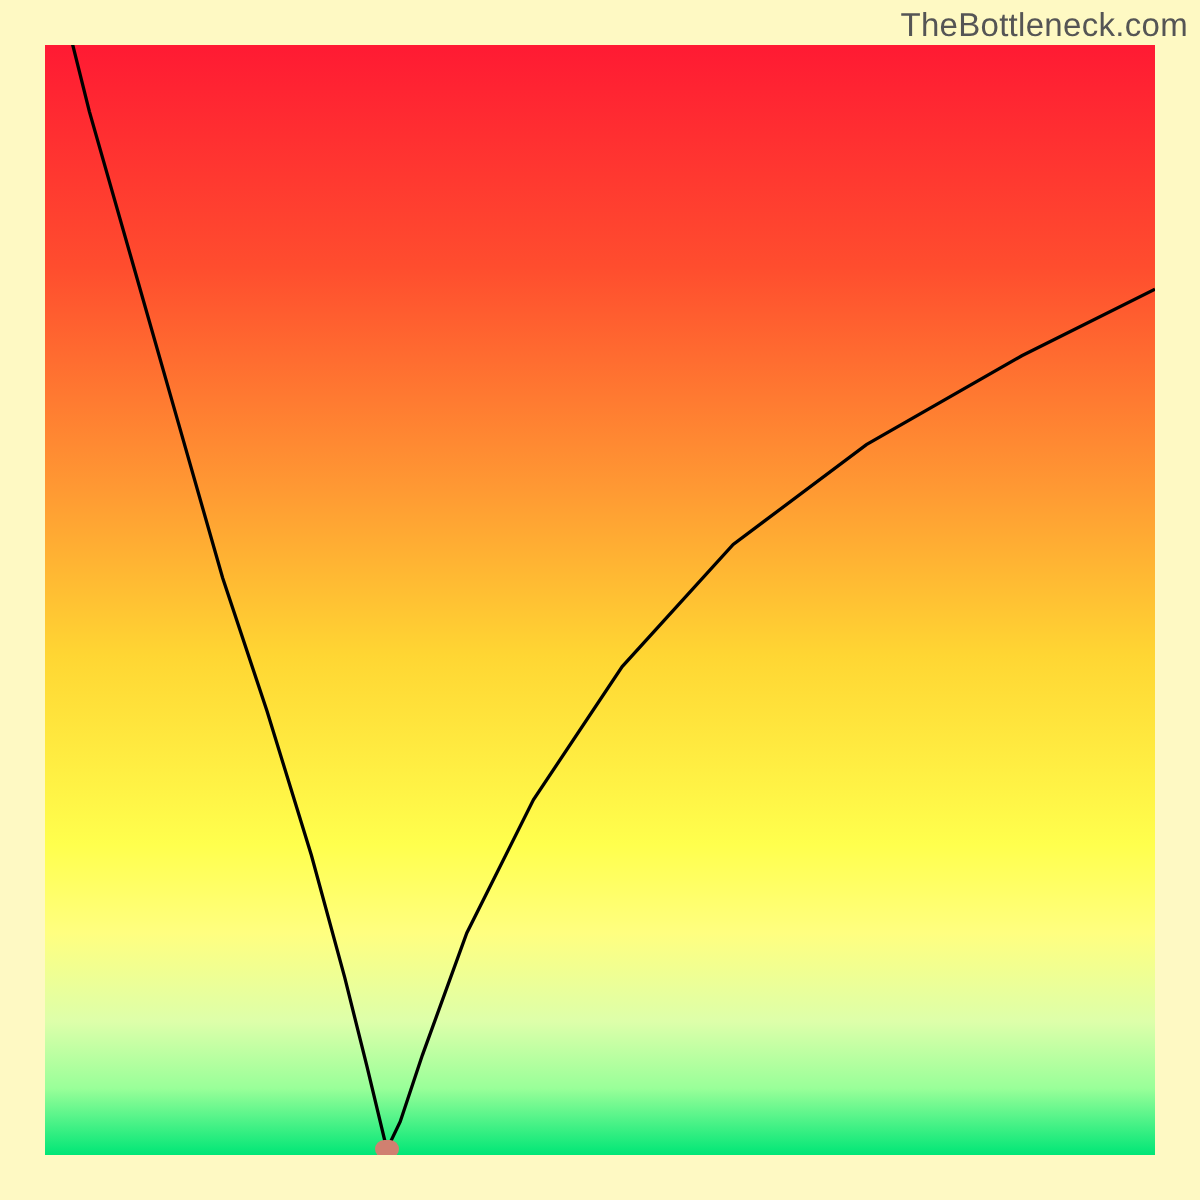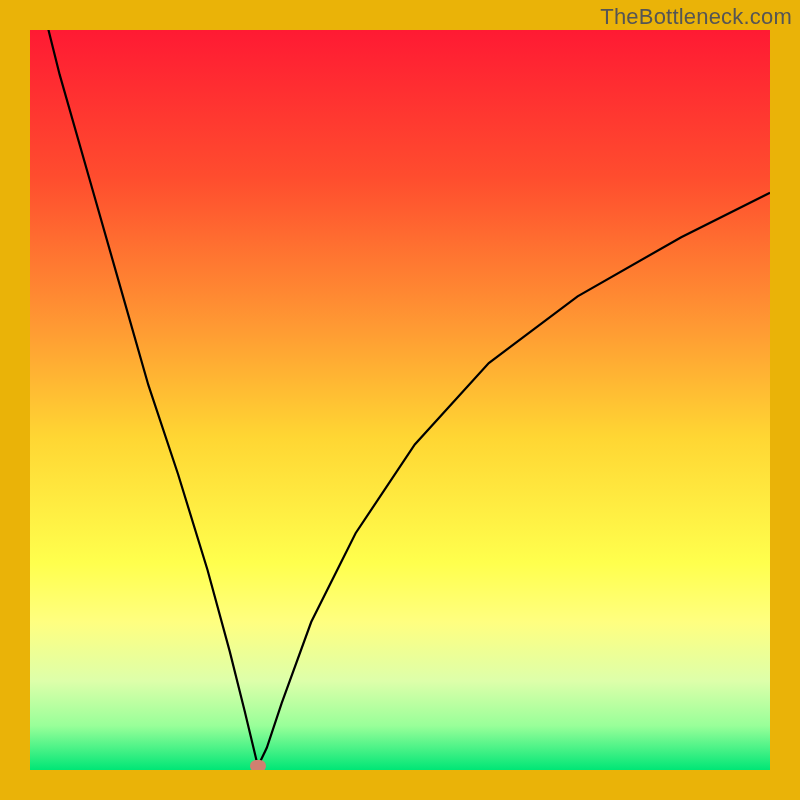--- a/index.html
+++ b/index.html
@@ -9,21 +9,21 @@
     height: 800px;
     background: #000;
     overflow: hidden;
     font-family: Arial, Helvetica, sans-serif;
   }
   .frame {
     position: absolute;
     left: 0; top: 0;
     width: 800px;
     height: 800px;
-    background: #eab308;
+    background: #fef9c3;
     text-decoration: underline;
   }
   .plot-area {
     position: absolute;
     left: 30px;
     top: 30px;
     width: 740px;
     height: 740px;
     overflow: hidden;
   }

